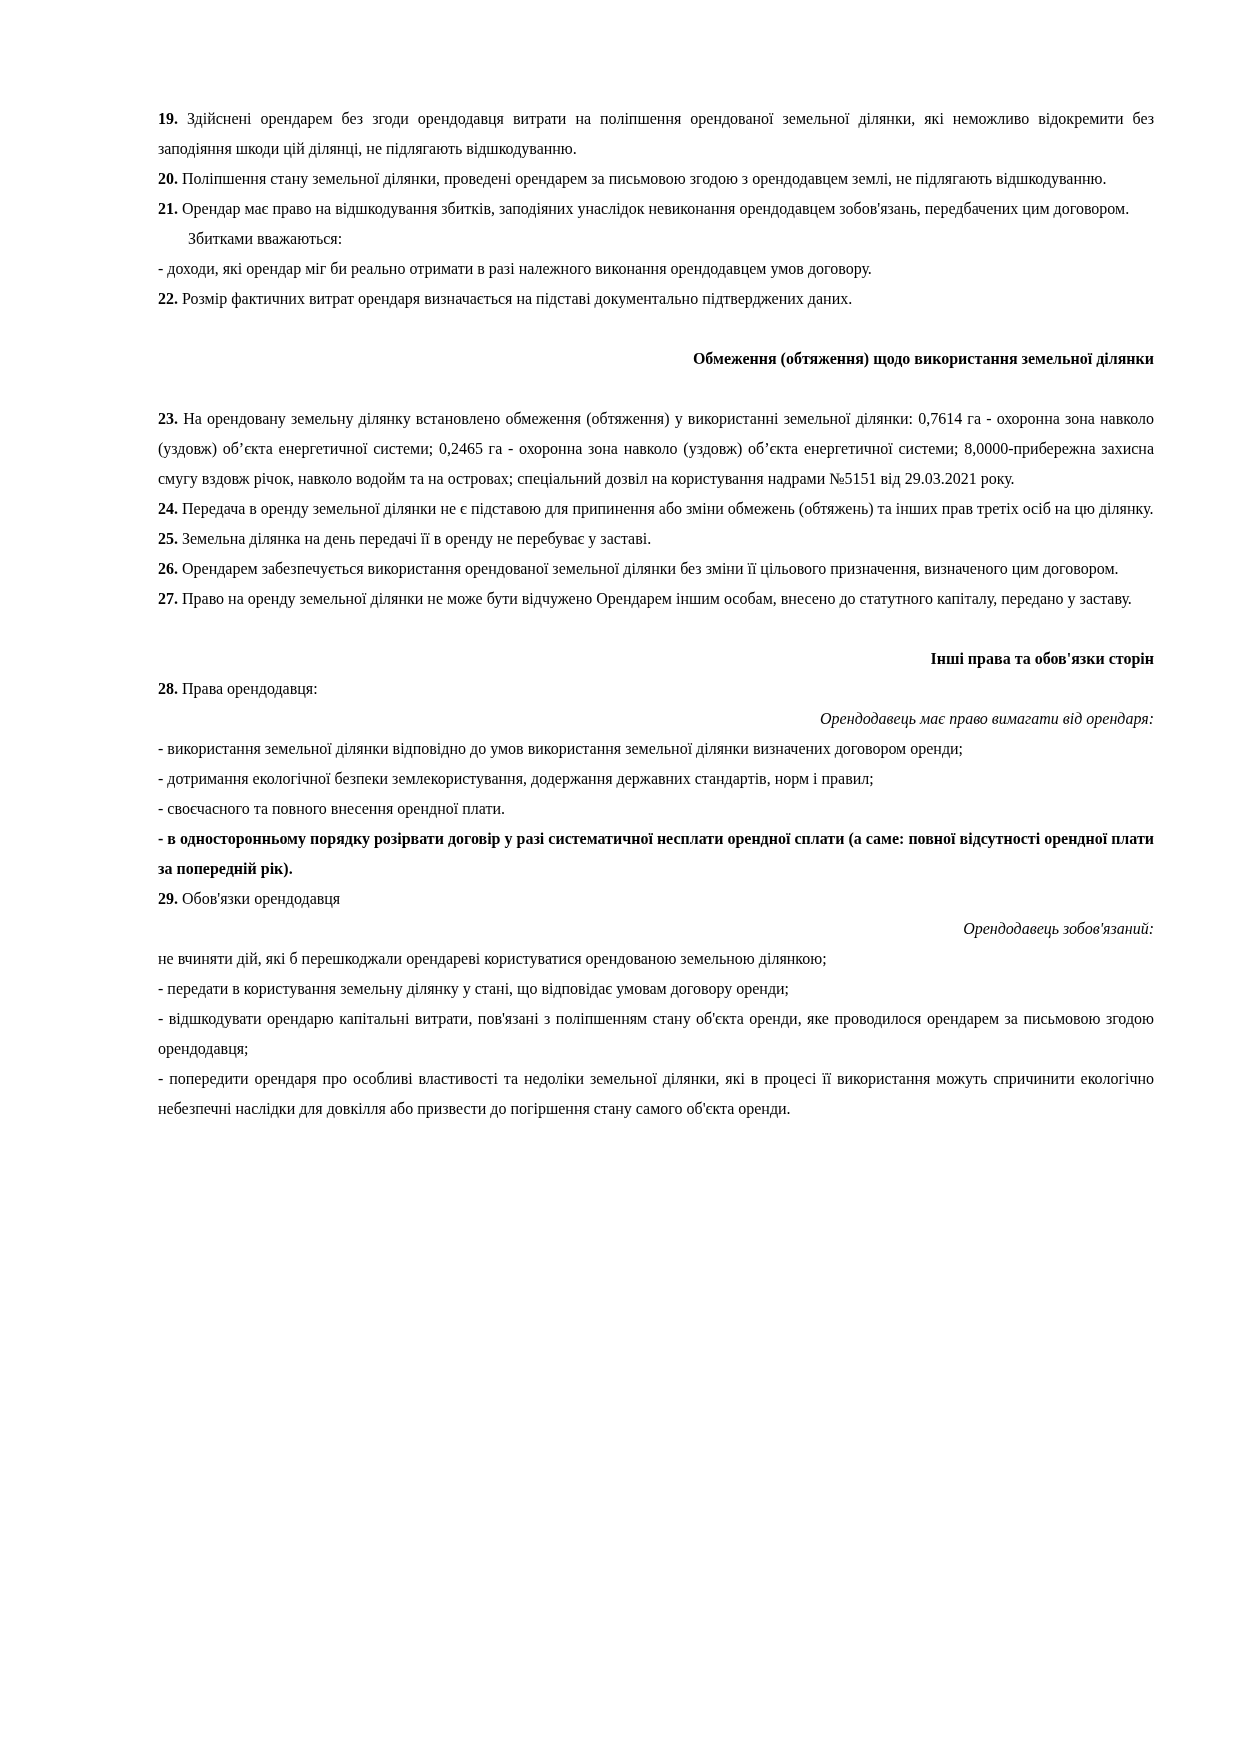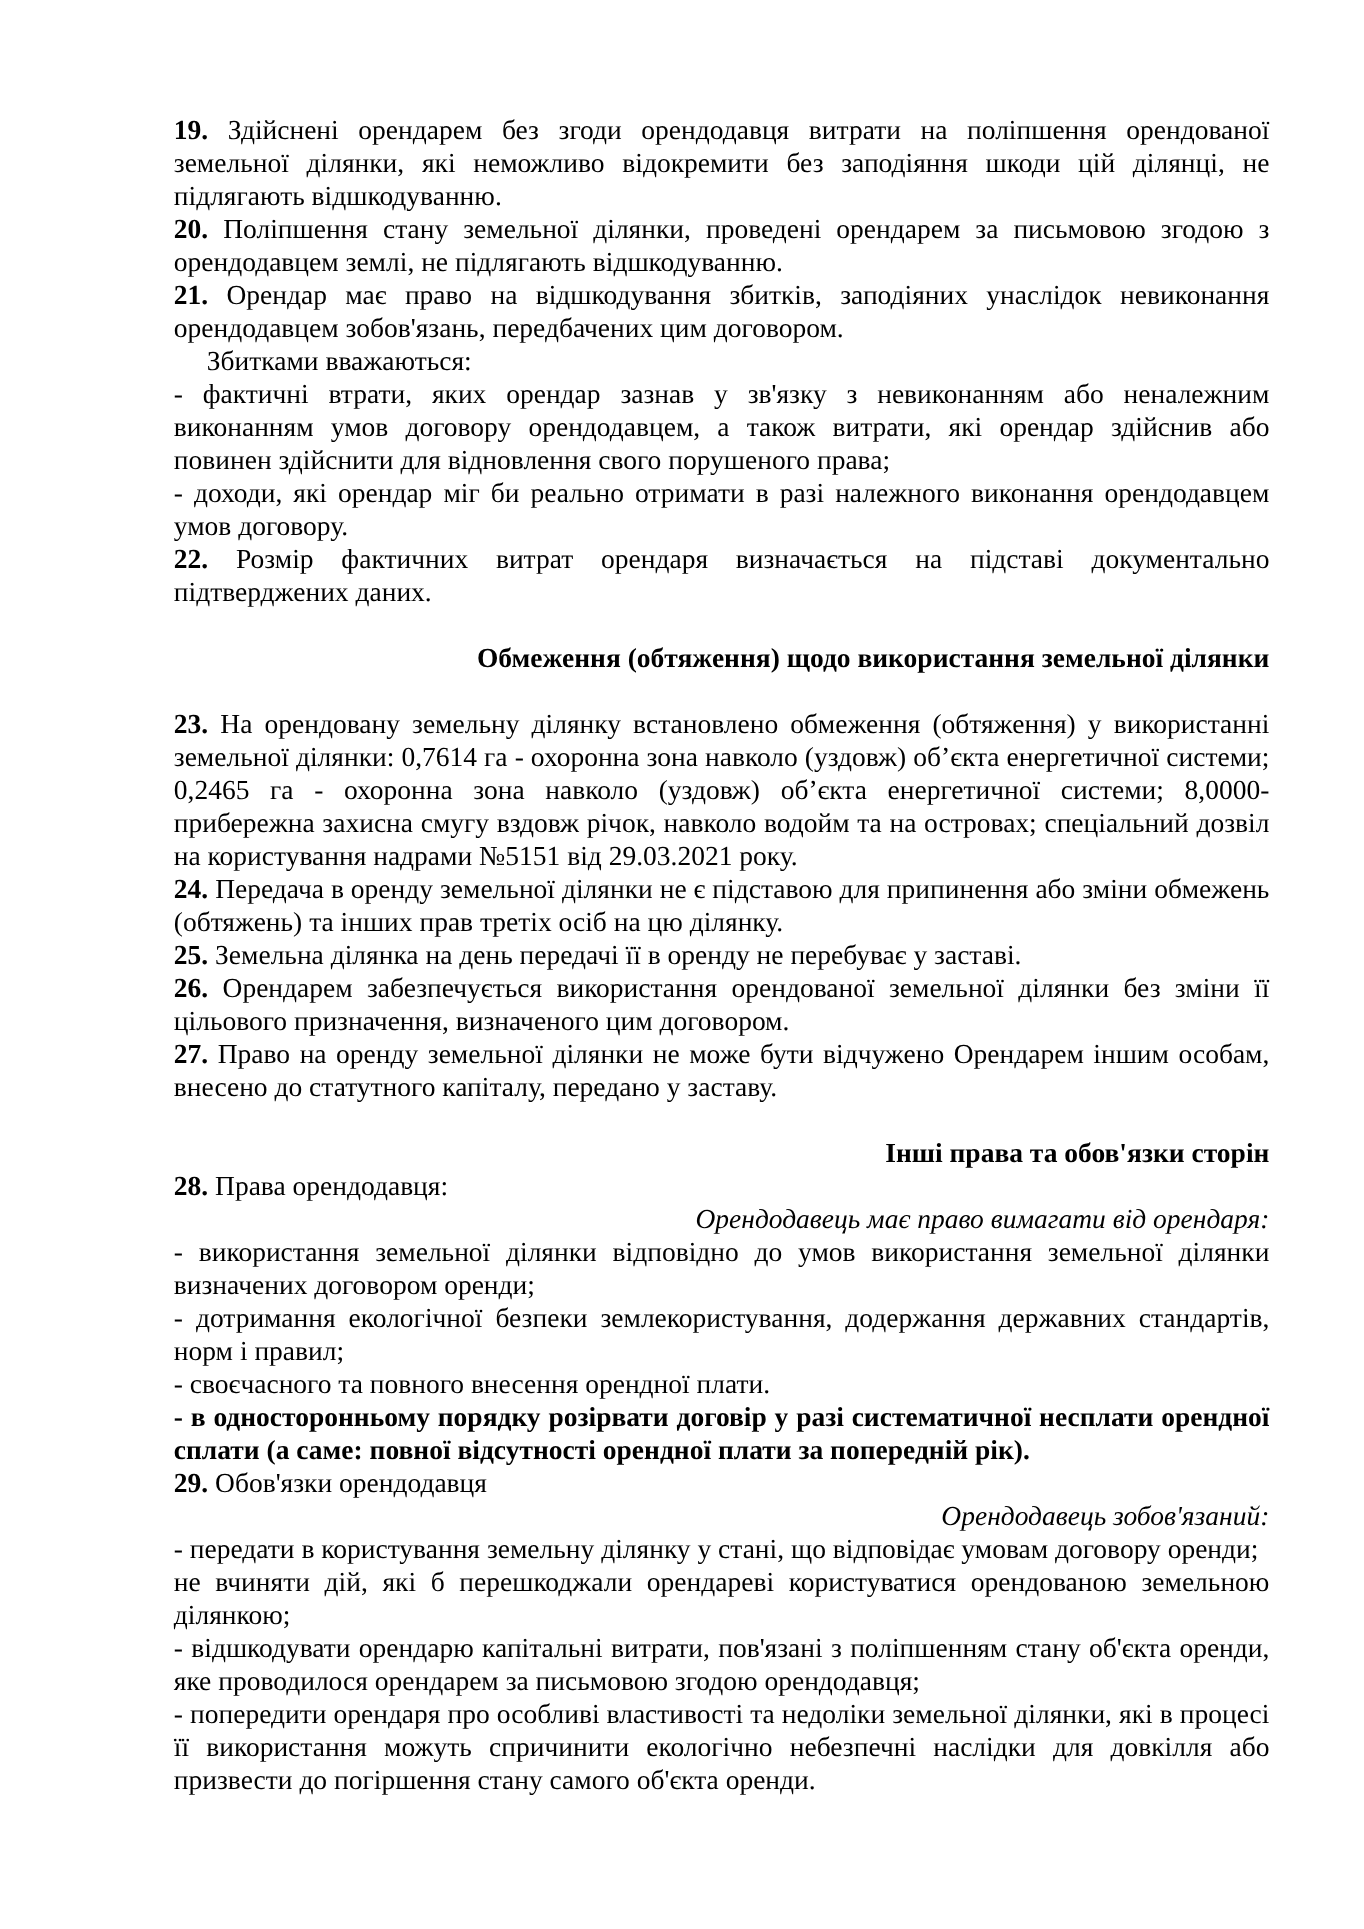--- a/index.html
+++ b/index.html
@@ -5,21 +5,21 @@
 <style>
   * { margin: 0; padding: 0; box-sizing: border-box; }
   html, body { background: #ffffff; }
   .page {
     position: relative;
     width: 1240px;
     height: 1754px;
     background: #ffffff;
     color: #000000;
     font-family: "Liberation Serif", "DejaVu Serif", serif;
-    font-size: 25px;
+    font-size: 16px;
     line-height: 30px;
     padding: 104px 86px 40px 158px;
     overflow: hidden;
   }
   .p      { text-align: justify; }
   .indent { text-align: justify; text-indent: 30px; }
   .it     { font-style: italic; text-align: right; }
   .boldp  { font-weight: bold; text-align: justify; }
   .heading {
     font-weight: bold;
@@ -36,21 +36,20 @@
 <div class="page">
 
   <p class="p"><b class="num">19.</b> <span>Здійснені орендарем без згоди орендодавця витрати на поліпшення орендованої земельної ділянки, які неможливо відокремити без заподіяння шкоди цій ділянці, не підлягають відшкодуванню.</span></p>
 
   <p class="p"><b class="num">20.</b> <span>Поліпшення стану земельної ділянки, проведені орендарем за письмовою згодою з орендодавцем землі, не підлягають відшкодуванню.</span></p>
 
   <p class="p"><b class="num">21.</b> <span>Орендар має право на відшкодування збитків, заподіяних унаслідок невиконання орендодавцем зобов'язань, передбачених цим договором.</span></p>
 
   <p class="indent">Збитками вважаються:</p>
 
-  <p class="p">- фактичні втрати, яких орендар зазнав у зв'язку з невиконанням або неналежним виконанням умов договору орендодавцем, а також витрати, які орендар здійснив або повинен здійснити для відновлення свого порушеного права;</p>
 
   <p class="p">- доходи, які орендар міг би реально отримати в разі належного виконання орендодавцем умов договору.</p>
 
   <p class="p"><b class="num">22.</b> <span>Розмір фактичних витрат орендаря визначається на підставі документально підтверджених даних.</span></p>
 
   <p class="heading">Обмеження (обтяження) щодо використання земельної ділянки</p>
 
   <p class="p"><b class="num">23.</b> <span>На орендовану земельну ділянку встановлено обмеження (обтяження) у використанні земельної ділянки: 0,7614 га - охоронна зона навколо (уздовж) об’єкта енергетичної системи; 0,2465 га - охоронна зона навколо (уздовж) об’єкта енергетичної системи; 8,0000-прибережна захисна смугу вздовж річок, навколо водойм та на островах; спеціальний дозвіл на користування надрами №5151 від 29.03.2021 року.</span></p>
 
   <p class="p"><b class="num">24.</b> <span>Передача в оренду земельної ділянки не є підставою для припинення або зміни обмежень (обтяжень) та інших прав третіх осіб на цю ділянку.</span></p>
@@ -72,21 +71,21 @@
   <p class="p">- дотримання екологічної безпеки землекористування, додержання державних стандартів, норм і правил;</p>
 
   <p class="p">- своєчасного та повного внесення орендної плати.</p>
 
   <p class="boldp">- в односторонньому порядку розірвати договір у разі систематичної несплати орендної сплати (а саме: повної відсутності орендної плати за попередній рік).</p>
 
   <p class="p"><b class="num">29.</b> <span>Обов'язки орендодавця</span></p>
 
   <p class="it">Орендодавець зобов'язаний:</p>
 
+  <p class="p">не вчиняти дій, які б перешкоджали орендареві користуватися орендованою земельною ділянкою;</p>
+
   <p class="p">- передати в користування земельну ділянку у стані, що відповідає умовам договору оренди;</p>
-
-  <p class="p">не вчиняти дій, які б перешкоджали орендареві користуватися орендованою земельною ділянкою;</p>
 
   <p class="p">- відшкодувати орендарю капітальні витрати, пов'язані з поліпшенням стану об'єкта оренди, яке проводилося орендарем за письмовою згодою орендодавця;</p>
 
   <p class="p">- попередити орендаря про особливі властивості та недоліки земельної ділянки, які в процесі її використання можуть спричинити екологічно небезпечні наслідки для довкілля або призвести до погіршення стану самого об'єкта оренди.</p>
 
 </div>
 
 </body></html>

